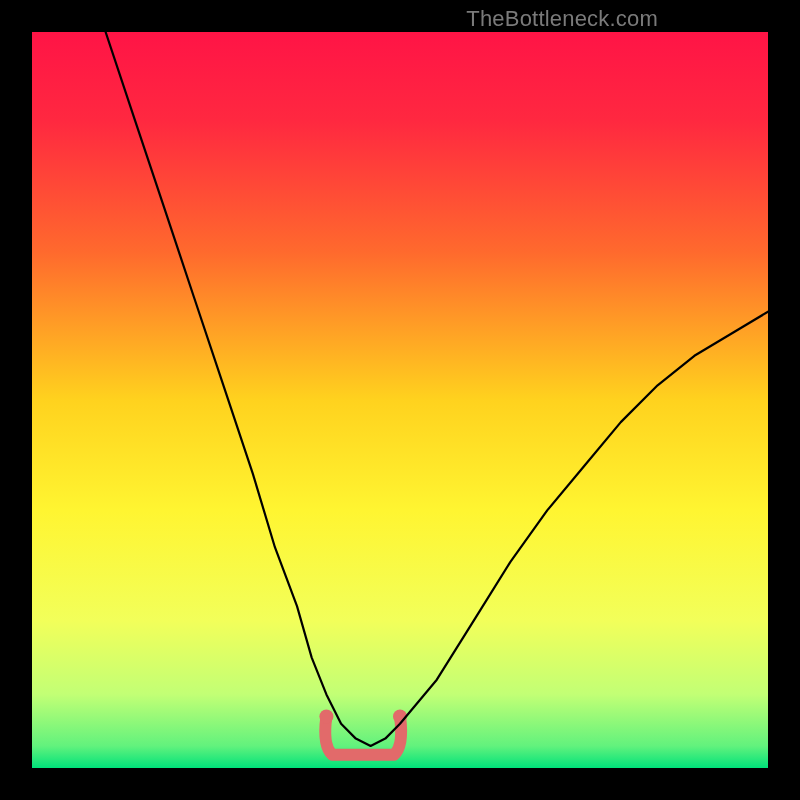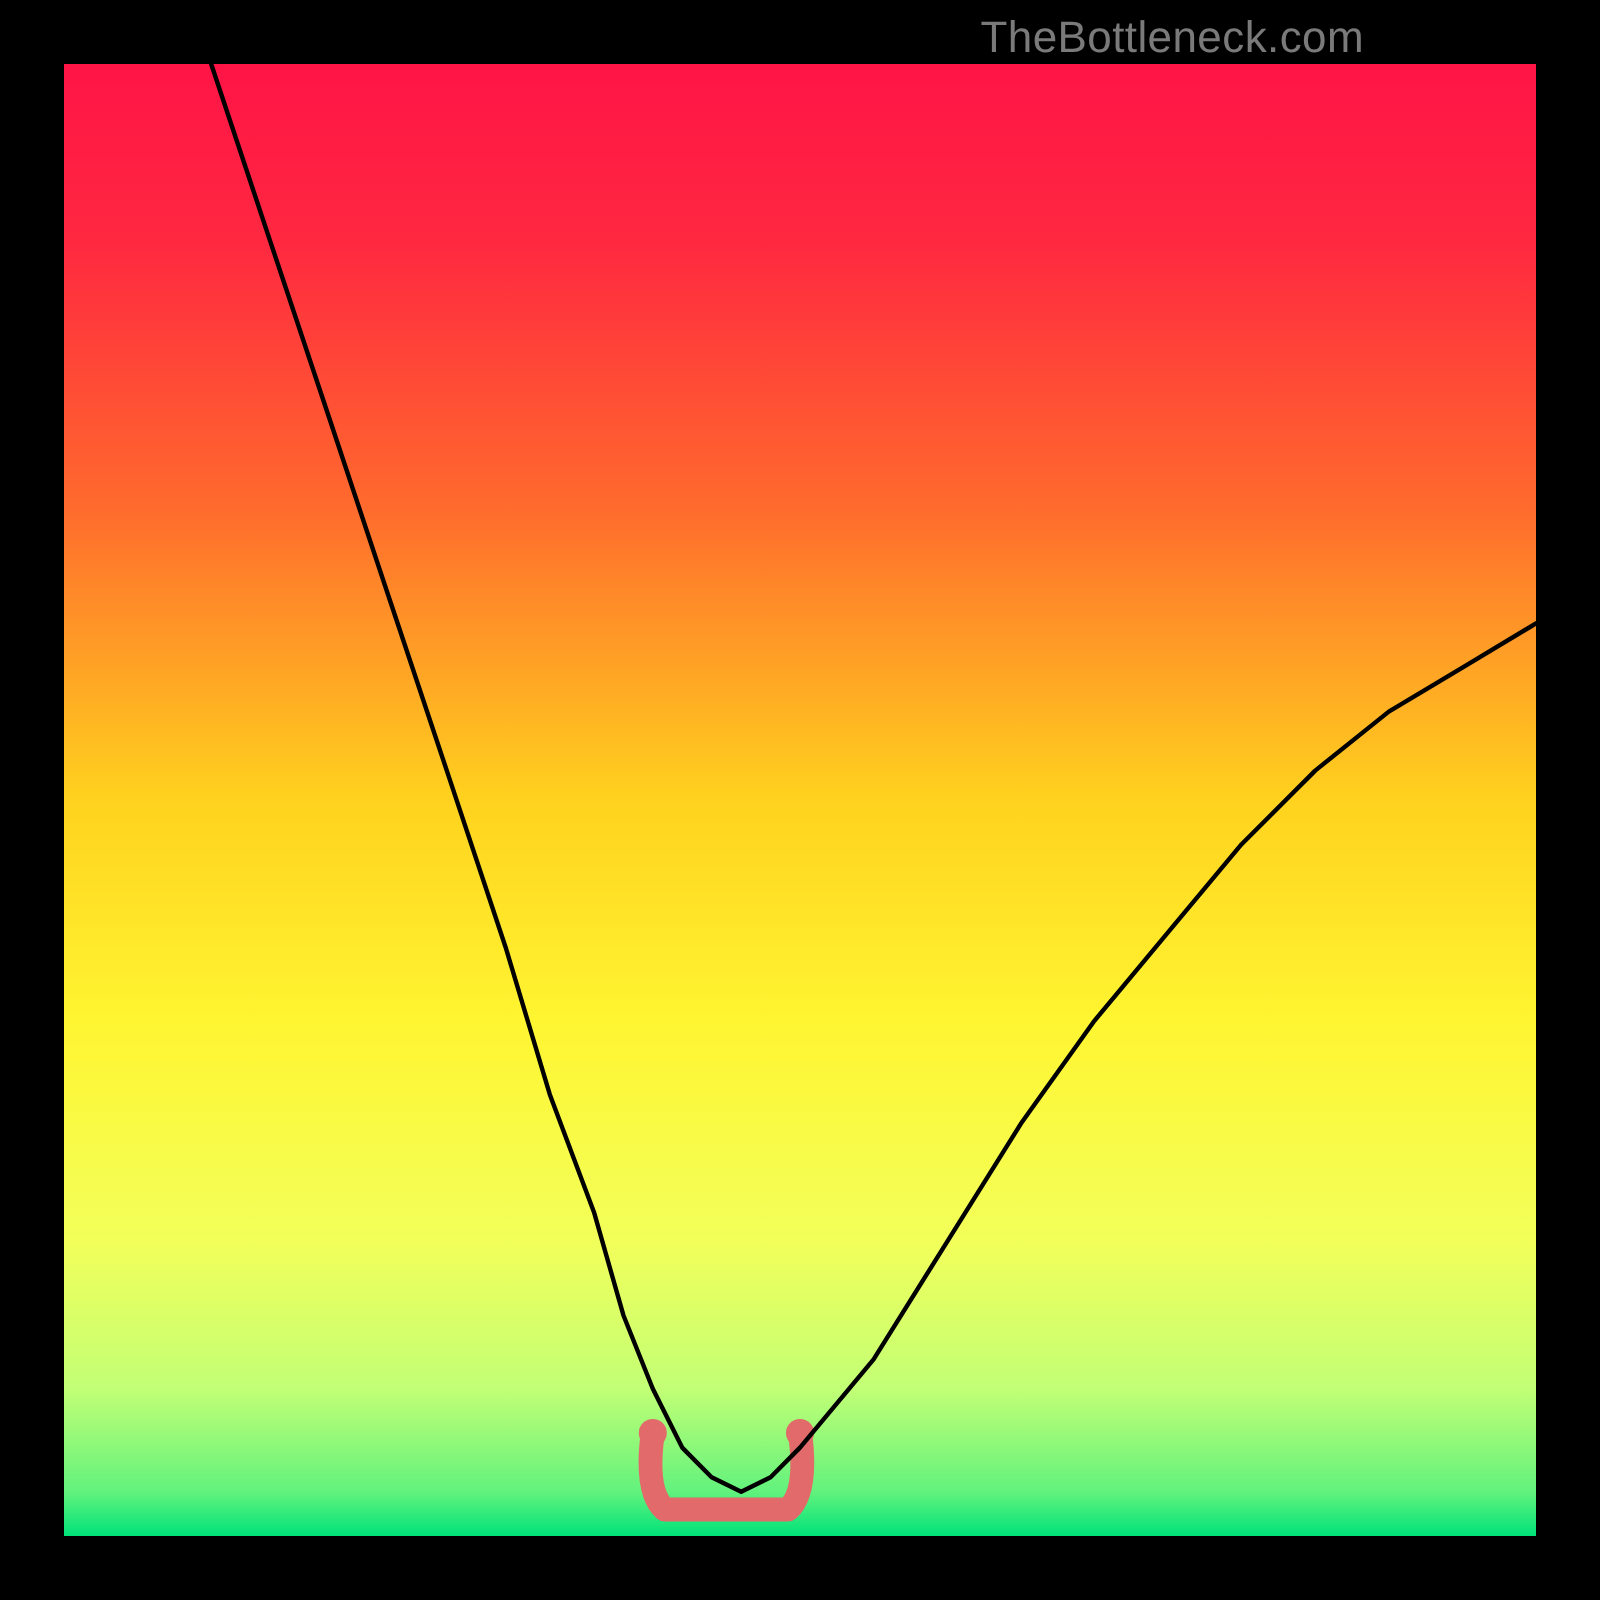--- a/index.html
+++ b/index.html
@@ -10,21 +10,20 @@
     background: #000;
     overflow: hidden;
   }
   .frame {
     position: absolute;
     left: 0;
     top: 0;
     width: 676px;
     height: 800px;
     background: #000;
-    padding-left: 24px;
   }
   .plot {
     position: absolute;
     left: 32px;
     top: 32px;
     width: 736px;
     height: 736px;
   }
   .plot svg {
     display: block;

